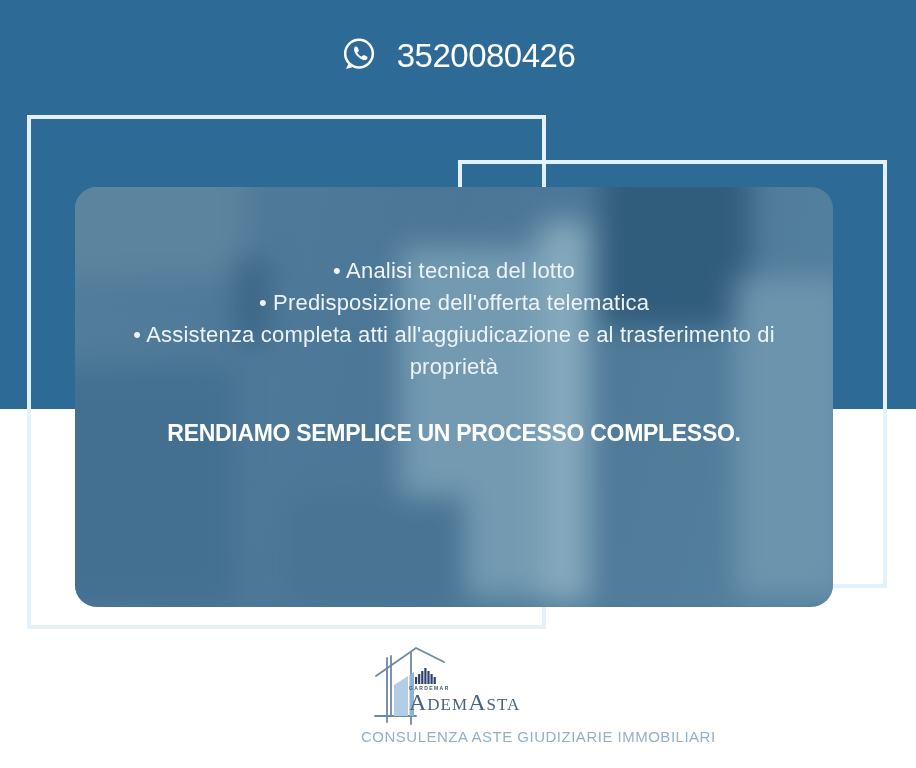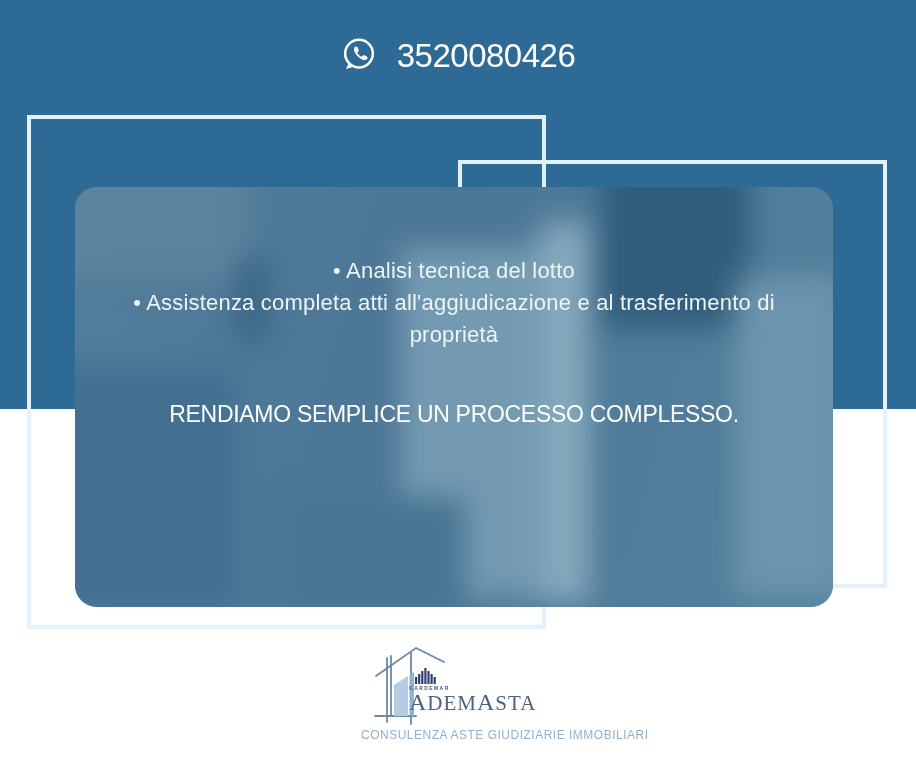--- a/index.html
+++ b/index.html
@@ -44,22 +44,22 @@
 
   .card-text{
     position:absolute; left:0; right:0; top:68px; z-index:3;
     text-align:center; color:#edf4f8;
   }
   .bullet{
     max-width:660px; margin:0 auto;
     font-size:22px; line-height:32px; letter-spacing:.2px;
   }
   .card-heading{
-    margin-top:47px;
-    font-size:23px; line-height:32px; font-weight:400;
+    margin-top:34px;
+    font-size:23px; line-height:32px; font-weight:700;
     letter-spacing:-.3px; color:#ffffff;
   }
 
   
   .phone-row{
     position:absolute; left:0; right:0; top:36px; z-index:3;
     display:flex; justify-content:center; align-items:center; gap:20px;
   }
   .phone-number{
     color:#ffffff; font-size:33px; letter-spacing:-.5px; font-weight:400;
@@ -76,24 +76,24 @@
     font-size:5px; letter-spacing:1.4px; font-weight:600; color:#3d5878;
     white-space:nowrap;
   }
   .brand{
     position:absolute; left:36px; top:46px;
     display:flex; align-items:baseline;
     font-family:"Liberation Serif","DejaVu Serif",serif;
     color:#4a6382; letter-spacing:1px; white-space:nowrap;
   }
   .brand .big{ font-size:24px; line-height:24px; }
-  .brand .small{ font-size:21px; line-height:17px; }
+  .brand .small{ font-size:17px; line-height:17px; }
   .logo-tagline{
     position:absolute; left:-12px; right:-12px; top:84px;
-    text-align:right; font-size:12px; letter-spacing:.5px;
+    text-align:right; font-size:15px; letter-spacing:.5px;
     color:#93b0c9; white-space:nowrap;
   }
 </style>
 </head>
 <body>
 
 <div class="page">
 
   <div class="band"></div>
 
@@ -119,20 +119,21 @@
       <div class="blob b4"></div>
         <div class="blob b5"></div>
         <div class="blob b6"></div>
       <div class="blob b7"></div>
         <div class="blob b8"></div>
     </div>
     <div class="tint"></div>
 
     <div class="card-text">
       <div class="bullet">• Analisi tecnica del lotto</div>
+      <div class="bullet">• Predisposizione dell'offerta telematica</div>
       <div class="bullet">• Assistenza completa atti all'aggiudicazione e al trasferimento di proprietà</div>
       <div class="card-heading">RENDIAMO SEMPLICE UN PROCESSO COMPLESSO.</div>
     </div>
   </div>
 
   <div class="logo">
     <span class="house">
       <svg width="74" height="80" viewBox="0 0 74 80">
         <g fill="none" stroke="#6e89a2" stroke-width="1.8" stroke-linecap="round">
           <path d="M3 31 L43 3 L71 17"></path>

